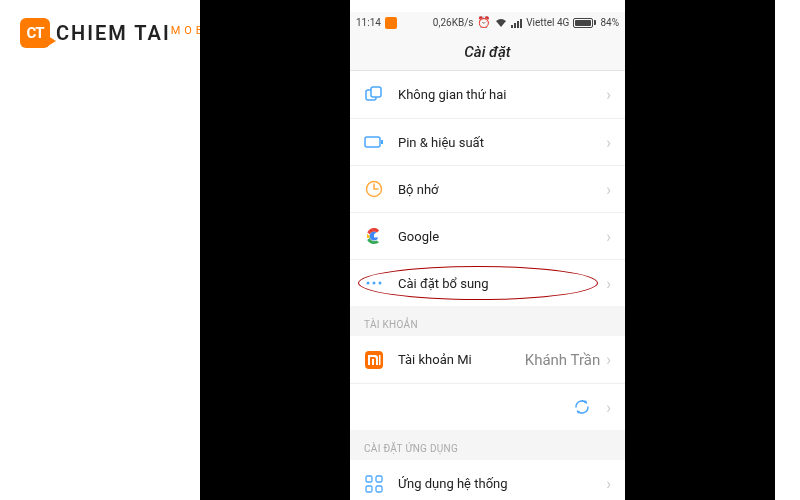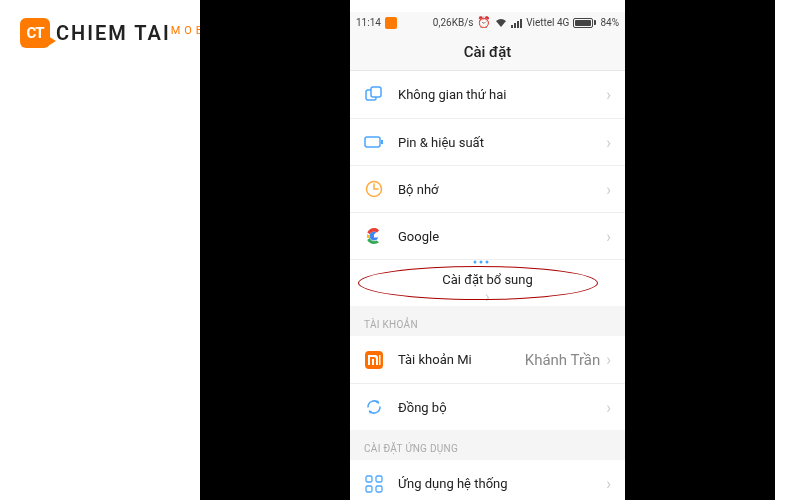--- a/index.html
+++ b/index.html
@@ -25,21 +25,21 @@
     .alarm-icon { font-size: 11px; }
     .sig-icon { display: inline-flex; align-items: flex-end; gap: 1px; height: 10px; }
     .sig-icon span { width: 2px; background: #444; display: inline-block; }
     .sig-icon span:nth-child(1){height:3px}.sig-icon span:nth-child(2){height:5px}.sig-icon span:nth-child(3){height:7px}.sig-icon span:nth-child(4){height:9px}
     .batt { display: inline-flex; align-items: center; }
     .batt-body { width: 20px; height: 10px; border: 1px solid #444; border-radius: 2px; position: relative; }
     .batt-fill { position: absolute; left: 1px; top: 1px; bottom: 1px; width: 84%; background: #444; border-radius: 1px; }
     .batt-tip { width: 2px; height: 5px; background: #444; margin-left: 1px; border-radius: 0 1px 1px 0; }
 
     
-    .page-title { height: 38px; background: #f8f8f8; display: flex; align-items: center; justify-content: center; font-size: 15px; font-weight: 500; color: #222; border-bottom: 1px solid #e5e5e5; }
+    .page-title { height: 38px; background: #f8f8f8; display: flex; align-items: center; justify-content: center; font-size: 15px; font-weight: 500; color: #222; border-bottom: 1px solid #e5e5e5; font-style: italic; }
 
     
     .list { flex: 1; overflow: hidden; background: #f5f5f5; }
     .section { background: #fff; }
     .row { height: 47px; display: flex; align-items: center; padding: 0 14px; border-top: 1px solid #eee; position: relative; justify-content: flex-end; }
     .section .row:first-child { border-top: none; }
     .row .icon { width: 20px; height: 20px; margin-right: 14px; display: flex; align-items: center; justify-content: center; flex-shrink: 0; }
     .row .label { flex: 1; font-size: 13px; color: #222; }
     .row .meta { font-size: 15px; color: #888; margin-right: 6px; }
     .row .chev { color: #ccc; font-size: 16px; }
@@ -135,21 +135,21 @@
             <svg width="18" height="18" viewBox="0 0 18 18">
                 <path d="M9 7.5 v3 h4.2 c-.5 1.8-2.2 3-4.2 3 A4.5 4.5 0 1 1 9 4.5 c1.2 0 2.2.4 3 .1.1 l2-2 C12.7 1.6 11 1 9 1 a8 8 0 1 0 8 8 c0-.5 0-1-.1-1.5 Z" fill="#4285F4"></path>
                 <path d="M2.3 5.5 l2.5 1.8 C5.6 5.5 7.1 4.5 9 4.5 c1.2 0 2.2.4 3 1.1 l2-2 C12.7 1.6 11 1 9 1 6 1 3.4 2.8 2.3 5.5 Z" fill="#EA4335"></path>
                 <path d="M9 17 c2 0 3.7-.6 5-1.7 l-2.4-1.9 c-.7.5-1.6.8-2.6.8 -2 0-3.7-1.3-4.3-3.1 l-2.5 1.9 C3.3 15.3 5.9 17 9 17 Z" fill="#34A853"></path>
                 <path d="M2.2 11 c-.2-.6-.3-1.3-.3-2 s.1-1.4.3-2 L4.7 8.9 c-.1.3-.2.7-.2 1.1 s.1.8.2 1.1 Z" fill="#FBBC05"></path>
               </svg>
           </span>
           <span class="label">Google</span>
           <span class="chev">›</span>
         </div>
-        <div class="row" style="position:relative;flex-direction:column;">
+        <div class="row" style="position:relative;">
           <span class="icon">
             <svg width="18" height="6" viewBox="0 0 18 6">
                 <circle cx="3" cy="3" r="1.5" fill="#4aa6ff"></circle>
                 <circle cx="9" cy="3" r="1.5" fill="#4aa6ff"></circle>
                 <circle cx="15" cy="3" r="1.5" fill="#4aa6ff"></circle>
               </svg>
           </span>
           <span class="label">Cài đặt bổ sung</span>
           <span class="chev">›</span>
           <span class="annot-ellipse" style="left:8px; top:6px; width:240px; height:34px;"></span>
@@ -170,21 +170,20 @@
           <span class="meta">Khánh Trần</span>
           <span class="chev">›</span>
         </div>
         <div class="row">
           <span class="icon">
             <svg width="18" height="18" viewBox="0 0 18 18">
                 <path d="M3 9 a6 6 0 0 1 10.5-4 M15 9 a6 6 0 0 1-10.5 4" fill="none" stroke="#4aa6ff" stroke-width="1.5" stroke-linecap="round"></path>
                 <path d="M13 2 l1 3 -3 0 Z M5 16 l-1-3 3 0 Z" fill="#4aa6ff"></path>
               </svg>
           </span>
-          <span class="label">Đồng bộ</span>
           <span class="chev">›</span>
         </div>
       </div>
 
       <div class="section-header">CÀI ĐẶT ỨNG DỤNG</div>
 
       <div class="section">
         <div class="row">
           <span class="icon">
             <svg width="18" height="18" viewBox="0 0 18 18">

